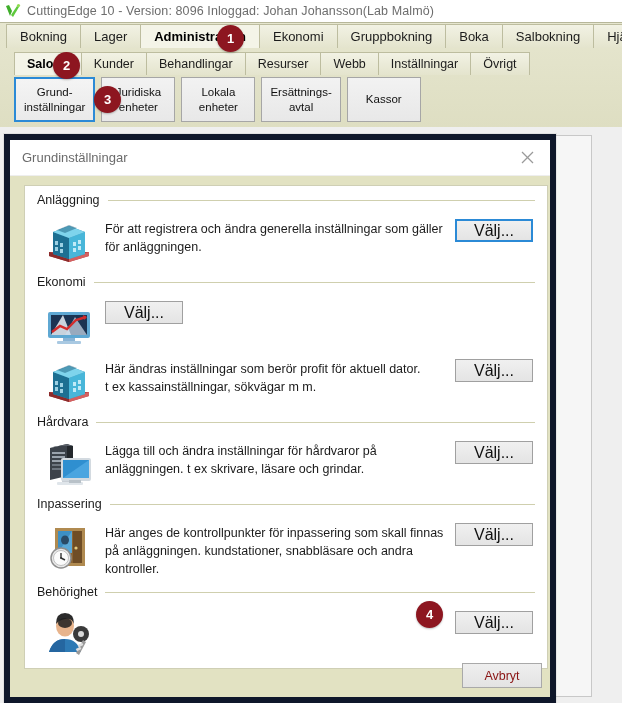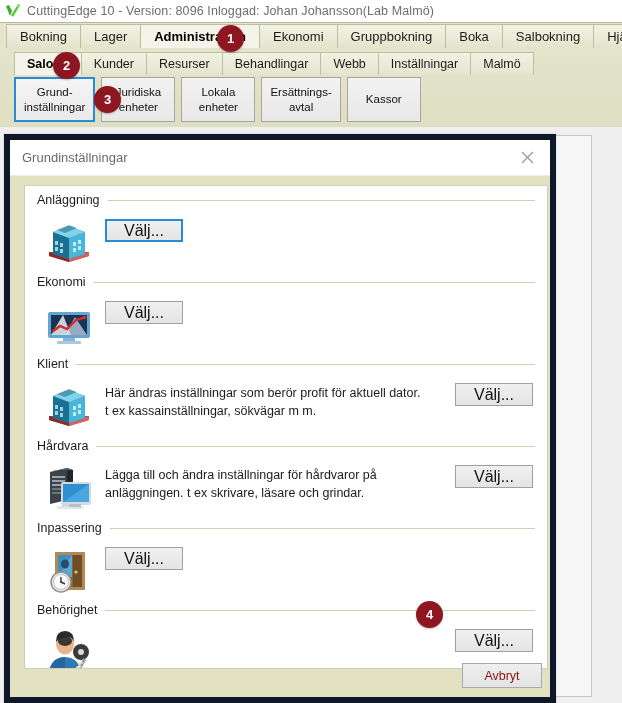--- a/index.html
+++ b/index.html
@@ -319,25 +319,25 @@
       <div class="tab">Ekonomi</div>
       <div class="tab">Gruppbokning</div>
       <div class="tab">Boka</div>
       <div class="tab">Salbokning</div>
       <div class="tab">Hjälp</div>
     </div>
 
     <div class="tabstrip" id="tabstrip-sub">
       <div class="tab active">Salong</div>
       <div class="tab">Kunder</div>
+      <div class="tab">Behandlingar</div>
       <div class="tab">Resurser</div>
-      <div class="tab">Behandlingar</div>
       <div class="tab">Webb</div>
       <div class="tab">Inställningar</div>
-      <div class="tab">Malmö</div>
+      <div class="tab">Övrigt</div>
     </div>
 
     <div id="toolbar">
       <div class="tool-btn selected">Grund-
 inställningar</div>
       <div class="tool-btn">Juridiska
 enheter</div>
       <div class="tool-btn">Lokala
 enheter</div>
       <div class="tool-btn">Ersättnings-
@@ -383,20 +383,21 @@
               <rect x="17" y="27" width="3" height="4" fill="#bde9f7" opacity="0.8"></rect>
               <rect x="12" y="31" width="3" height="4" fill="#bde9f7" opacity="0.8"></rect>
               <rect x="17" y="33" width="3" height="4" fill="#bde9f7" opacity="0.8"></rect>
               <rect x="30" y="26" width="3" height="4" fill="#d6f3fb" opacity="0.85"></rect>
               <rect x="35" y="24" width="3" height="4" fill="#d6f3fb" opacity="0.85"></rect>
               <rect x="30" y="32" width="3" height="4" fill="#d6f3fb" opacity="0.85"></rect>
               <rect x="35" y="30" width="3" height="4" fill="#d6f3fb" opacity="0.85"></rect>
               <polygon points="14,14 26,9 34,12 22,17" fill="#1b5f80" opacity="0.5"></polygon>
             </svg>
           </div>
+          <div class="section-desc">För att registrera och ändra generella inställningar som gäller för anläggningen.</div>
           <div class="valj-btn focused">Välj...</div>
         </div>
       </div>
 
       <div class="section">
         <div class="section-header">
           <div class="section-title">Ekonomi</div>
           <div class="section-rule"></div>
         </div>
         <div class="section-row">
@@ -410,24 +411,20 @@
               <polygon points="40,17 44,19 41,22" fill="#d22b2b"></polygon>
               <rect x="20" y="40" width="12" height="3" fill="#8ab4d6"></rect>
               <rect x="14" y="43" width="24" height="3" rx="1" fill="#a9c9e2"></rect>
             </svg>
           </div>
           <div class="valj-btn">Välj...</div>
         </div>
       </div>
 
       <div class="section">
-        <div class="section-header">
-          <div class="section-title">Klient</div>
-          <div class="section-rule"></div>
-        </div>
         <div class="section-row">
           <div class="section-icon">
             <svg width="52" height="52" viewBox="0 0 52 52">
               <polygon points="6,40 26,46 46,40 46,36 6,36" fill="#b34040"></polygon>
               <polygon points="6,36 26,42 26,46 6,40" fill="#8c2b2b"></polygon>
               <polygon points="26,42 46,36 46,40 26,46" fill="#d46060"></polygon>
               <polygon points="10,16 26,10 42,16 42,38 26,43 10,38" fill="#2e8fb5"></polygon>
               <polygon points="10,16 26,22 26,43 10,38" fill="#1d6f92"></polygon>
               <polygon points="26,22 42,16 42,38 26,43" fill="#48b6d9"></polygon>
               <polygon points="10,16 26,10 42,16 26,22" fill="#7fd4ec"></polygon>
@@ -493,20 +490,21 @@
               <path d="M17 33 q5 -8 10 0 z" fill="#2a6da0"></path>
               <rect x="30" y="11" width="9" height="32" fill="#6f4d26"></rect>
               <circle cx="33" cy="28" r="1.6" fill="#e3c97f"></circle>
               <circle cx="18" cy="38" r="10" fill="#e9e9e9" stroke="#8f8f8f" stroke-width="1.5"></circle>
               <circle cx="18" cy="38" r="7.5" fill="#fbfbfb" stroke="#b5b5b5" stroke-width="0.8"></circle>
               <line x1="18" y1="38" x2="18" y2="33" stroke="#333" stroke-width="1.4"></line>
               <line x1="18" y1="38" x2="22" y2="40" stroke="#333" stroke-width="1.4"></line>
               <circle cx="18" cy="38" r="1" fill="#333"></circle>
             </svg>
           </div>
+          <div class="section-desc">Här anges de kontrollpunkter för inpassering som skall finnas på anläggningen. kundstationer, snabbläsare och andra kontroller.</div>
           <div class="valj-btn">Välj...</div>
         </div>
       </div>
 
       <div class="section">
         <div class="section-header">
           <div class="section-title">Behörighet</div>
           <div class="section-rule"></div>
         </div>
         <div class="section-row">

